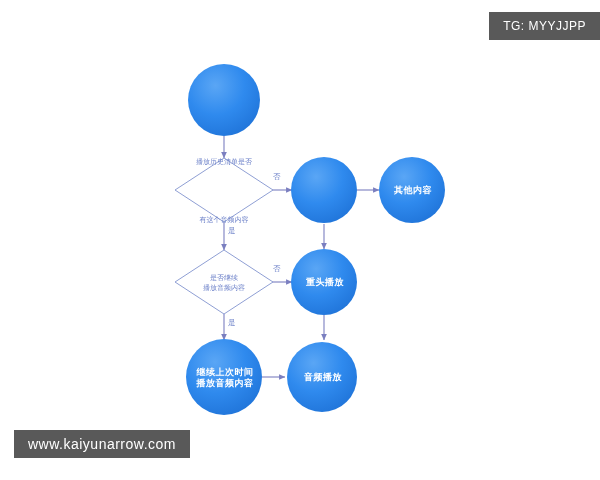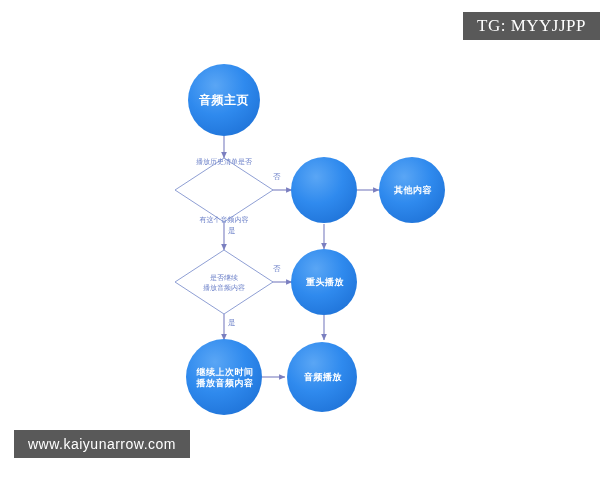--- a/index.html
+++ b/index.html
@@ -29,22 +29,21 @@
     align-items: center;
     justify-content: center;
     letter-spacing: 0.5px;
     box-sizing: border-box;
   }
   #tg-badge {
     right: 0px;
     top: 12px;
     height: 28px;
     padding: 0 14px;
-    font-size: 17px;
-    font-family: Liberation Serif, serif;
+    font-size: 12px;
   }
   #url-banner {
     left: 14px;
     bottom: 22px;
     height: 28px;
     padding: 0 14px;
     font-size: 14px;
     text-align: right;
   }
   .svg-layer {
@@ -125,21 +124,20 @@
     <circle cx="324" cy="190" r="33" fill="url(#gradCircle)"></circle>
     <circle cx="412" cy="190" r="33" fill="url(#gradCircle)"></circle>
     <circle cx="324" cy="282" r="33" fill="url(#gradCircle)"></circle>
     <circle cx="224" cy="377" r="38" fill="url(#gradCircle)"></circle>
     <circle cx="322" cy="377" r="35" fill="url(#gradCircle)"></circle>
 
     <polygon points="224,158 273,190 224,222 175,190" fill="#ffffff" stroke="#8f9fd4" stroke-width="1"></polygon>
     <polygon points="224,250 273,282 224,314 175,282" fill="#ffffff" stroke="#8f9fd4" stroke-width="1"></polygon>
   </svg>
 
-  <div class="node-label circle-label big" style="left:188px; top:84px; width:72px; height:32px;">音频主页</div>
 
   <div class="diamond-label" style="left:180px; top:176px; width:88px; height:30px;gap:48px;">
     <span>播放历史清单是否</span>
     <span>有这个音频内容</span>
   </div>
 
 
   <div class="node-label circle-label" style="left:384px; top:184px; width:58px; height:14px;">其他内容</div>
 
   <div class="diamond-label" style="left:180px; top:268px; width:88px; height:30px;">

